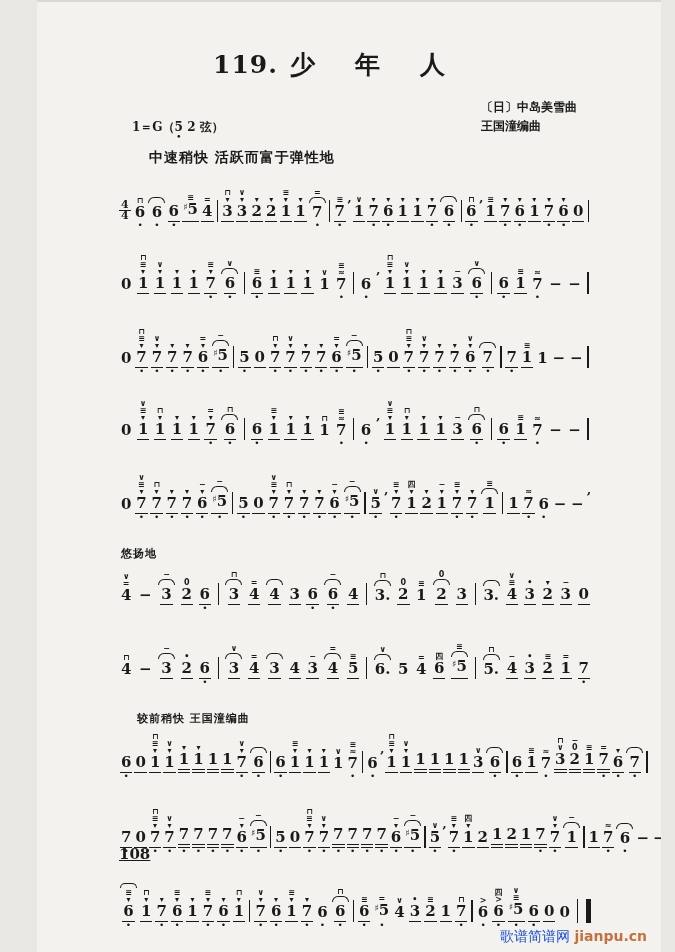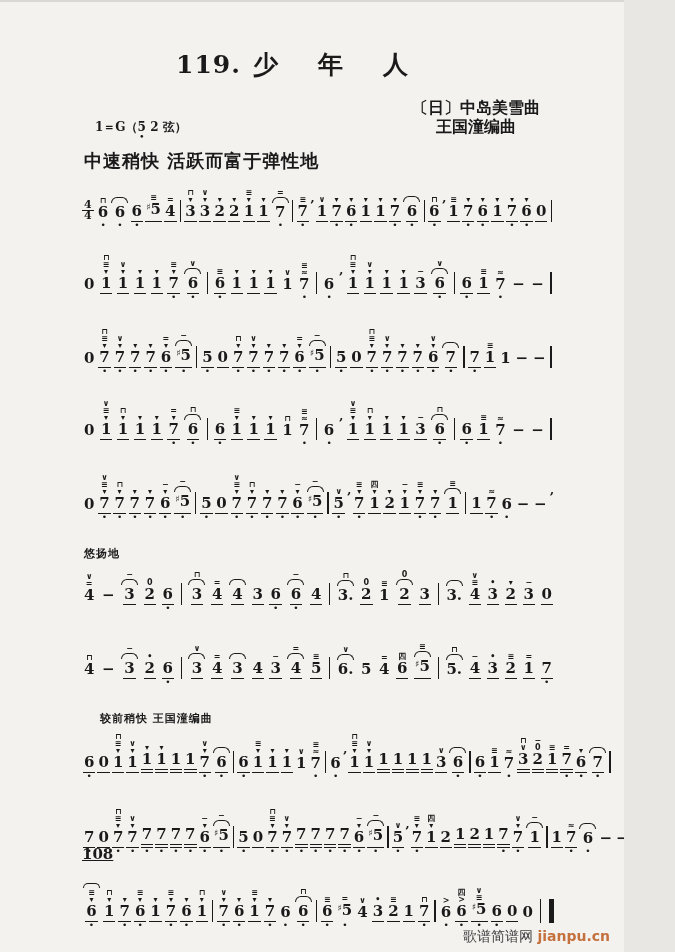--- a/index.html
+++ b/index.html
@@ -1,29 +1,29 @@
 <!DOCTYPE html>
 <html><head>
 <meta charset="utf-8">
 <style>
   html,body{margin:0;padding:0;}
   body{width:675px;height:952px;background:#e8e7e4;font-family:"DejaVu Sans",sans-serif;}
-  .page{position:relative;width:624px;height:952px;background:#f3f2ef;overflow:hidden;color:#1a1a1a;}
+  .page{position:relative;width:624px;height:952px;background:#f3f2ef;overflow:hidden;color:#1a1a1a;margin-left:37px;}
   .page::before{content:"";position:absolute;top:0;left:0;right:0;height:2px;background:#c9c7c2;opacity:.6;}
 
   
   .title{position:absolute;top:48px;left:0;width:100%;text-align:center;
          font-family:"DejaVu Serif",serif;font-weight:bold;font-size:25px;letter-spacing:1px;}
   .title .tspread{letter-spacing:40px;margin-left:12px;}
-  .credits{position:absolute;top:98px;right:84px;text-align:center;font-size:16px;font-weight:bold;line-height:19px;}
+  .credits{position:absolute;top:98px;right:84px;text-align:left;font-size:12px;font-weight:bold;line-height:19px;}
   .keysig{position:absolute;top:119px;left:95px;font-size:12px;font-weight:bold;
           font-family:"DejaVu Serif",serif;}
   .udot{display:inline-block;position:relative;}
   .udot::after{content:"•";position:absolute;left:50%;transform:translateX(-50%);bottom:-7px;font-size:8px;}
-  .tempo{position:absolute;top:149px;left:84px;font-size:18px;font-weight:bold;letter-spacing:1px;}
+  .tempo{position:absolute;top:149px;left:112px;font-size:14px;font-weight:bold;letter-spacing:1px;}
 
   
   .score{position:absolute;left:82px;right:70px;top:180px;}
   .sec-label{font-size:11px;font-weight:bold;margin:2px 0 4px 2px;letter-spacing:1px;}
   .sec-label.indent{margin-left:18px;}
   .mline{display:flex;justify-content:space-between;align-items:flex-end;
          margin-bottom:24px;white-space:nowrap;}
   .mline>*{flex-shrink:0;}
   .tok{display:inline-flex;flex-direction:column;align-items:center;padding:0 1px;}
   .marks{display:flex;flex-direction:column;align-items:center;justify-content:flex-end;
@@ -44,21 +44,21 @@
           align-self:flex-end;margin-bottom:17px;}
   .tsig{display:flex;flex-direction:column;align-items:center;align-self:flex-end;
         margin:0 2px 9px 0;font-family:"DejaVu Serif",serif;font-weight:bold;font-size:11px;}
   .tsig i{font-style:normal;line-height:10px;padding:0 2px;}
   .tsig .tl{border-top:1.2px solid #1a1a1a;}
 
   
   .pagenum{position:absolute;left:82px;top:845px;font-family:"DejaVu Serif",serif;
            font-weight:bold;font-size:15px;text-decoration:underline;}
   .watermark{position:absolute;right:14px;top:928px;font-size:14px;}
-  .wm-site{color:#404040;}
+  .wm-site{color:#1d4ed8;}
   .wm-url{color:#c4713d;font-weight:bold;}
 </style>
 </head>
 <body>
 
 <div class="page">
   <div class="title"><span>119.</span><span class="tspread">少年人</span></div>
 
   <div class="credits">
     <div>〔日〕中岛美雪曲</div>

